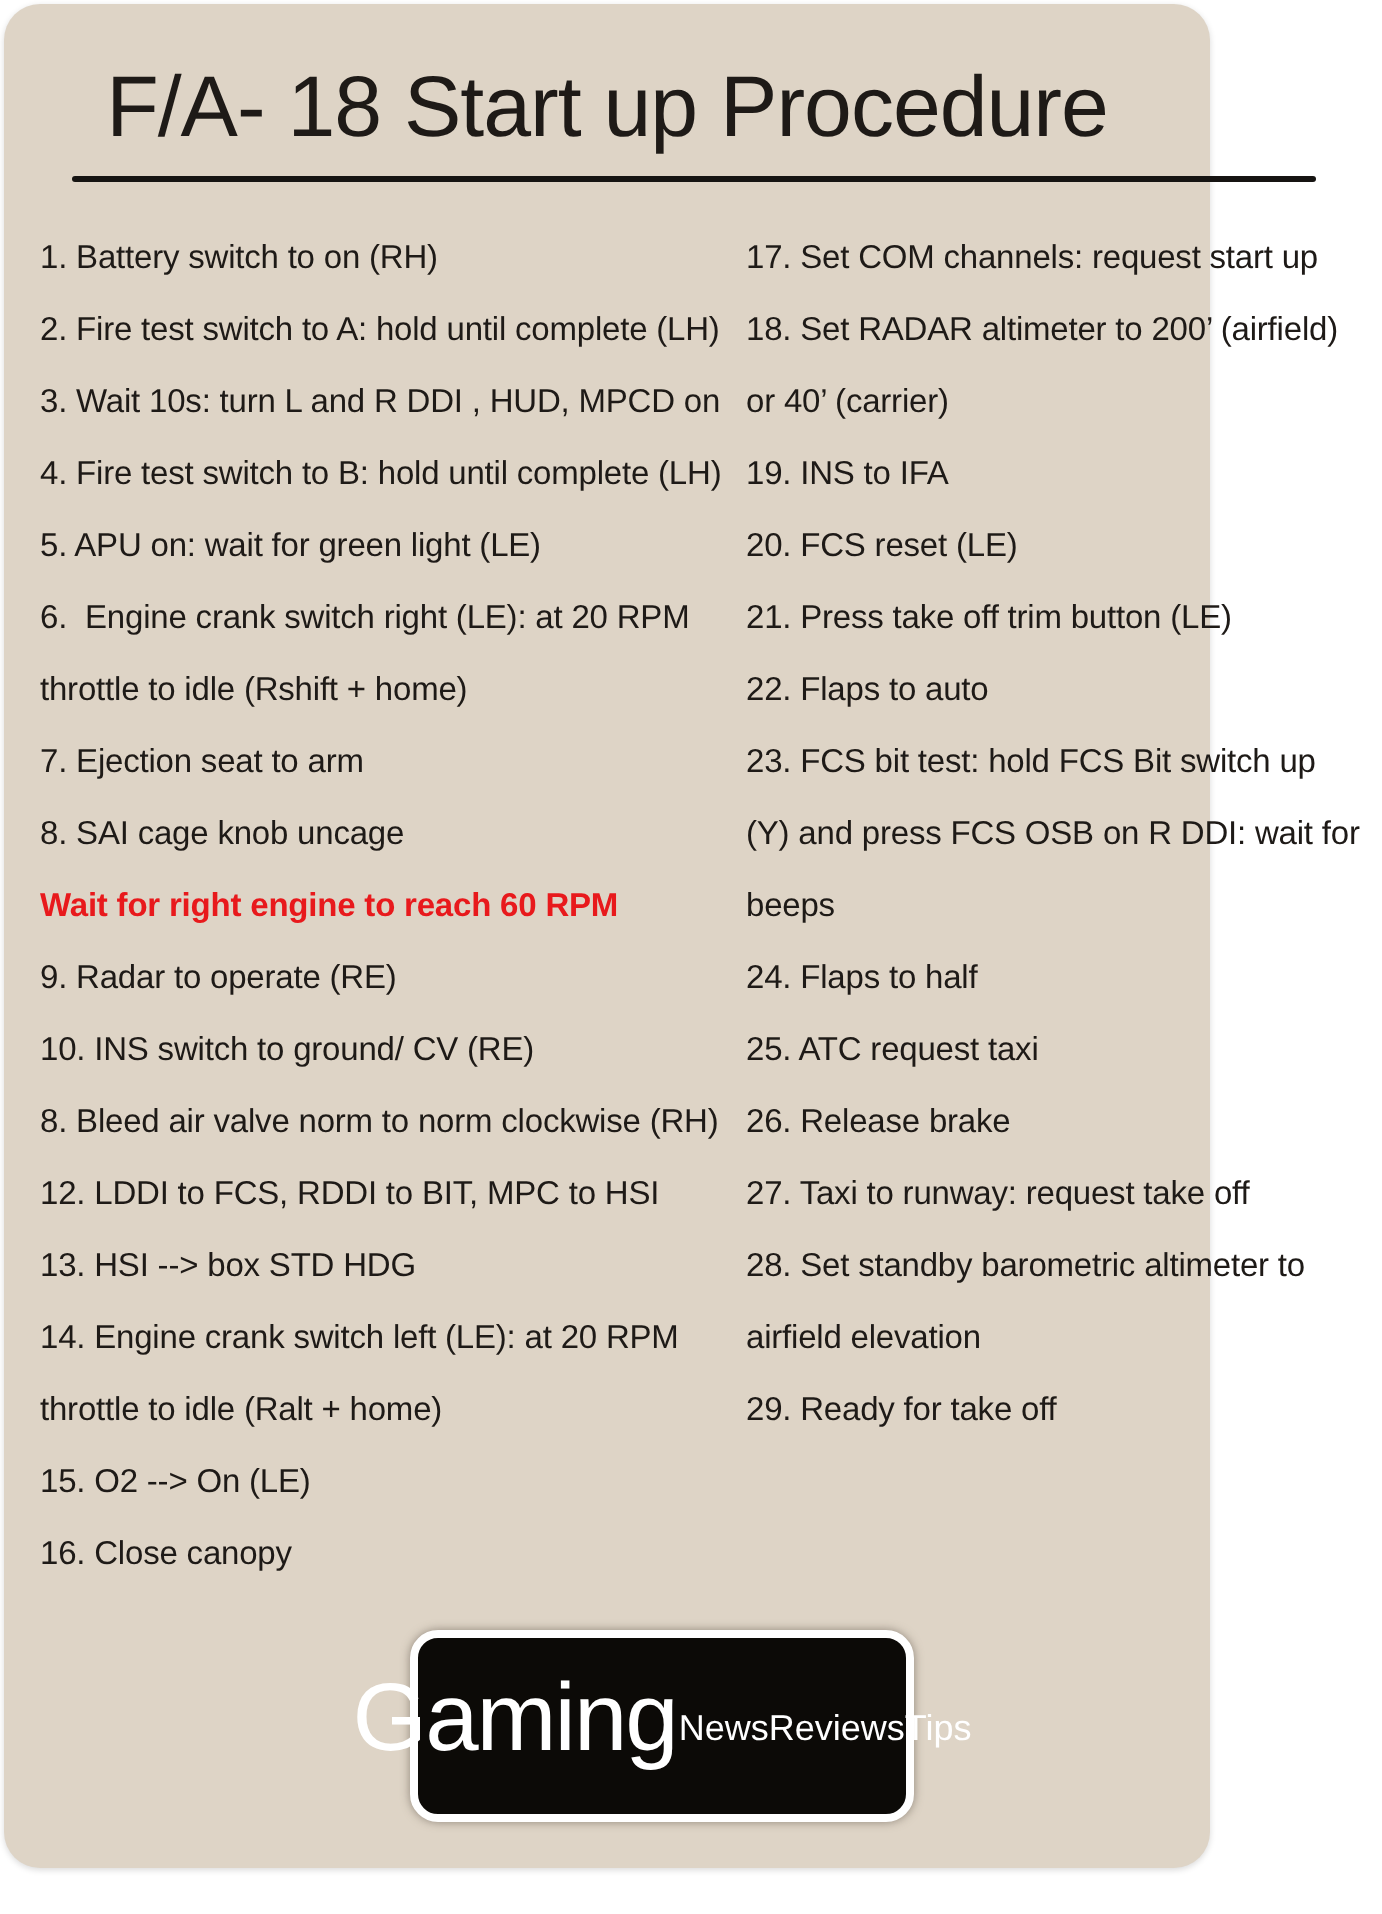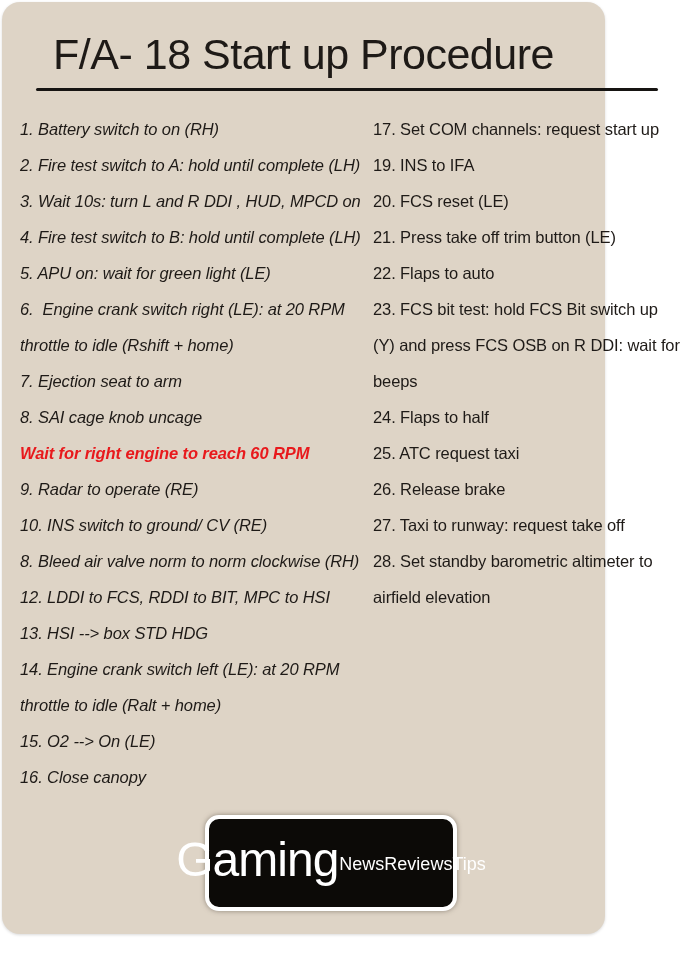--- a/index.html
+++ b/index.html
@@ -48,21 +48,21 @@
     border-radius: 2px;
   }
   .col {
     position: absolute;
     top: 109px;
     color: var(--text-color, #1e1a17);
     font-size: 16.5px;
     letter-spacing: -0.1px;
     line-height: 36px;
   }
-  .col-left  { left: 18px;  width: 356px; font-style: italic; }
+  .col-left  { left: 18px;  width: 356px; }
   .col-right { left: 371px; width: 312px; }
   .item {
     white-space: pre-wrap;
     margin: 0;
   }
   .item.warning {
     color: var(--warning-color, #e8191c);
     font-weight: 700;
   }
   .logo {
@@ -122,33 +122,36 @@
         <div class="item">12. LDDI to FCS, RDDI to BIT, MPC to HSI</div>
         <div class="item">13. HSI --&gt; box STD HDG</div>
         <div class="item">14. Engine crank switch left (LE): at 20 RPM
 throttle to idle (Ralt + home)</div>
         <div class="item">15. O2 --&gt; On (LE)</div>
         <div class="item">16. Close canopy</div>
       </div>
 
     <div class="col col-right">
         <div class="item">17. Set COM channels: request start up</div>
+        <div class="item">18. Set RADAR altimeter to 200’ (airfield)
+or 40’ (carrier)</div>
         <div class="item">19. INS to IFA</div>
         <div class="item">20. FCS reset (LE)</div>
         <div class="item">21. Press take off trim button (LE)</div>
         <div class="item">22. Flaps to auto</div>
         <div class="item">23. FCS bit test: hold FCS Bit switch up
 (Y) and press FCS OSB on R DDI: wait for
 beeps</div>
         <div class="item">24. Flaps to half</div>
         <div class="item">25. ATC request taxi</div>
         <div class="item">26. Release brake</div>
         <div class="item">27. Taxi to runway: request take off</div>
         <div class="item">28. Set standby barometric altimeter to
 airfield elevation</div>
+        <div class="item">29. Ready for take off</div>
       </div>
 
     <div class="logo">
       <span class="logo-brand">Gaming</span>
       <span class="logo-taglines">
           <span>News</span>
           <span>Reviews</span>
           <span>Tips</span>
         </span>
     </div>

